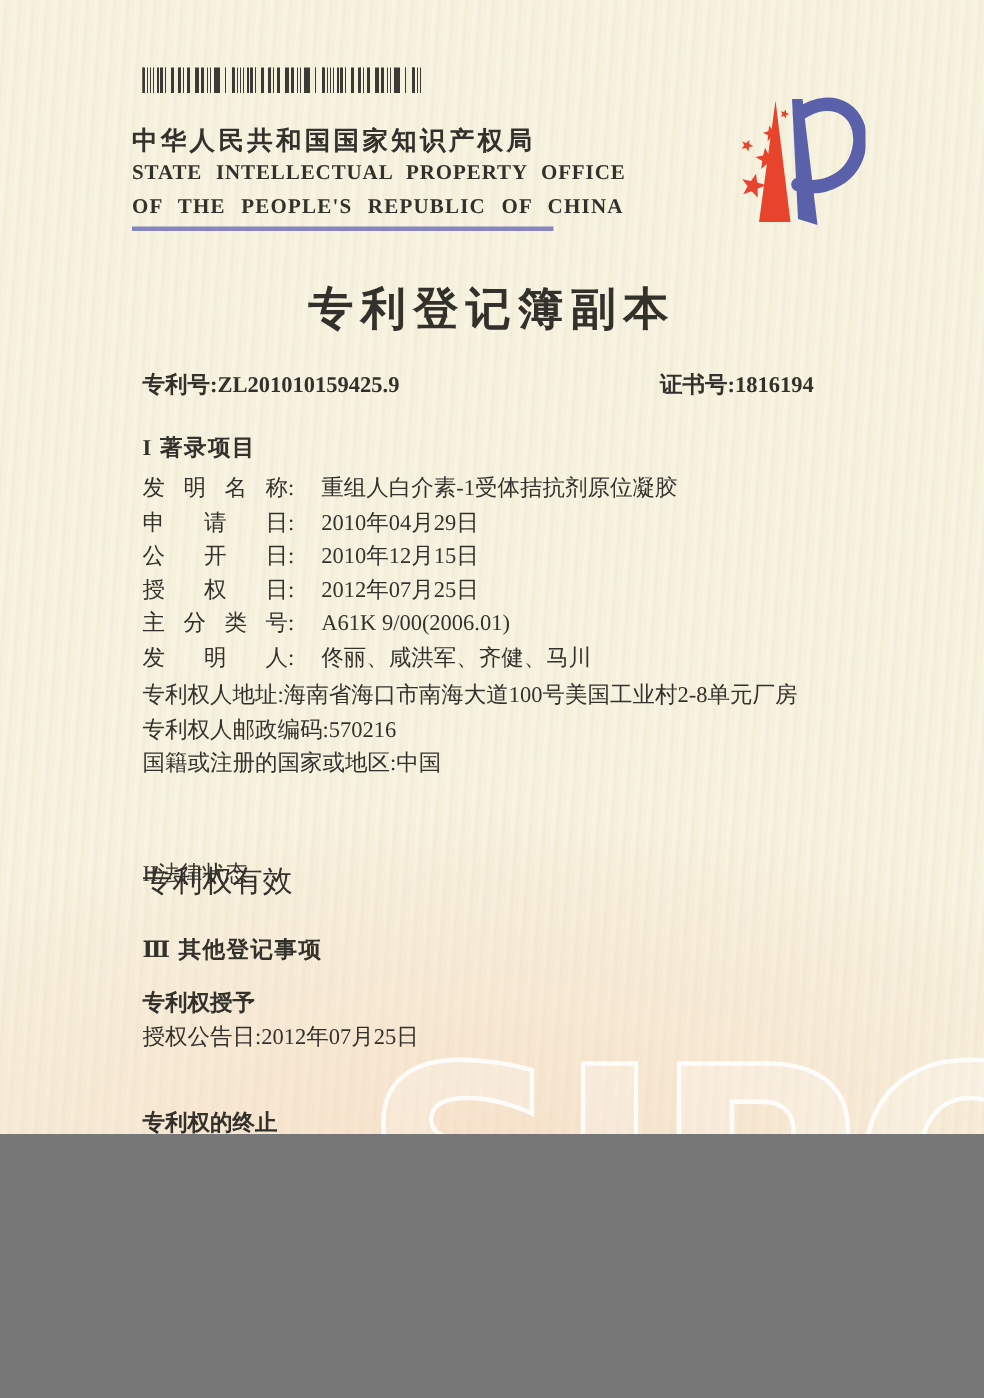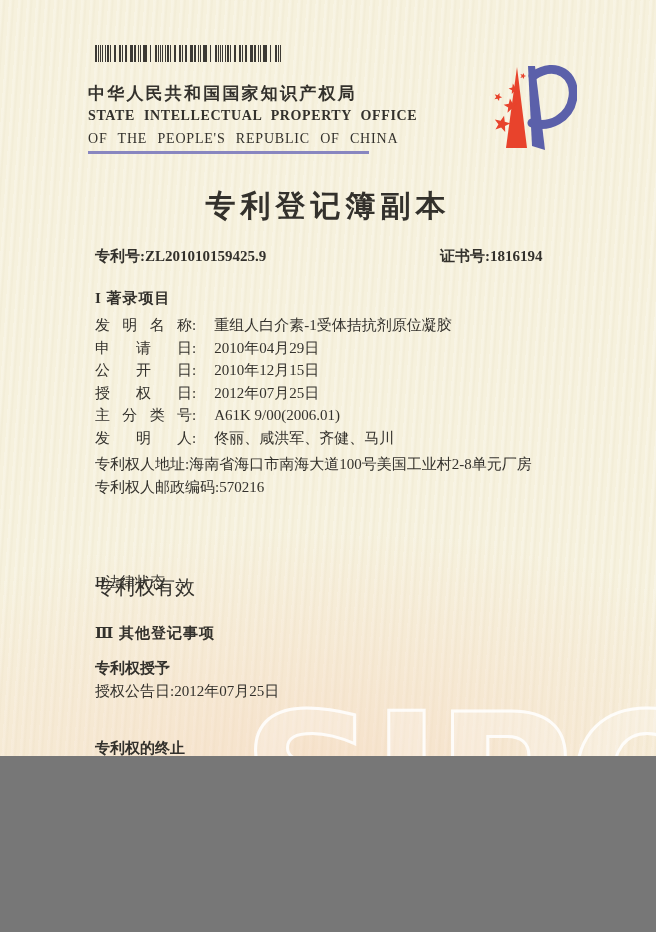--- a/index.html
+++ b/index.html
@@ -17,21 +17,21 @@
   .barcode{
     left:95px;top:45px;width:187px;height:17px;
     background:
       repeating-linear-gradient(90deg,#23211e 0 2px,transparent 2px 3px,#23211e 3px 4px,transparent 4px 7px,#23211e 7px 8px,transparent 8px 12px),
       repeating-linear-gradient(90deg,#23211e 0 1px,transparent 1px 5px);
     opacity:.88;
   }
   
   .hdr-cn{left:88px;top:82px;font-size:17px;font-weight:bold;letter-spacing:2.2px;}
   .hdr-en1{left:88px;top:108px;font-size:14px;font-weight:bold;letter-spacing:0.6px;word-spacing:5px;}
-  .hdr-en2{left:88px;top:131px;font-size:14px;font-weight:normal;letter-spacing:0.8px;word-spacing:6px;}
+  .hdr-en2{left:88px;top:131px;font-size:14px;font-weight:bold;letter-spacing:0.8px;word-spacing:6px;}
   .hdr-rule{left:88px;top:151px;width:281px;height:3px;background:#8886c0;}
   .logo{left:481px;top:60px;}
   
   .title{left:88px;top:186px;width:480px;text-align:center;font-size:30px;font-weight:bold;letter-spacing:5px;}
   
   .patno{left:95px;top:247px;font-size:15px;font-weight:bold;}
   .certno{left:440px;top:247px;font-size:15px;font-weight:bold;}
   
   .sec1-h{left:95px;top:289px;font-size:15px;font-weight:bold;letter-spacing:1px;}
   .fields{left:95px;top:316px;width:470px;}
@@ -127,20 +127,21 @@
     <div class="frow">
       <span class="flabel">发明人</span>
         <span class="fcolon">:</span>
       <span class="fvalue">佟丽、咸洪军、齐健、马川</span>
     </div>
   </div>
 
   <div class="abs owners">
     <div>专利权人地址:海南省海口市南海大道100号美国工业村2-8单元厂房</div>
     <div>专利权人邮政编码:570216</div>
+    <div>国籍或注册的国家或地区:中国</div>
   </div>
 
   <div class="abs sec2-h">II法律状态</div>
   <div class="abs sec2-t">专利权有效</div>
 
   <div class="abs sec3-h">Ⅲ 其他登记事项</div>
   <div class="abs grant-h">专利权授予</div>
   <div class="abs grant-t">授权公告日:2012年07月25日</div>
   <div class="abs term-h">专利权的终止</div>
   <div class="abs term-t">专利权终止原因:未在期限内缴纳或缴足年费。</div>

